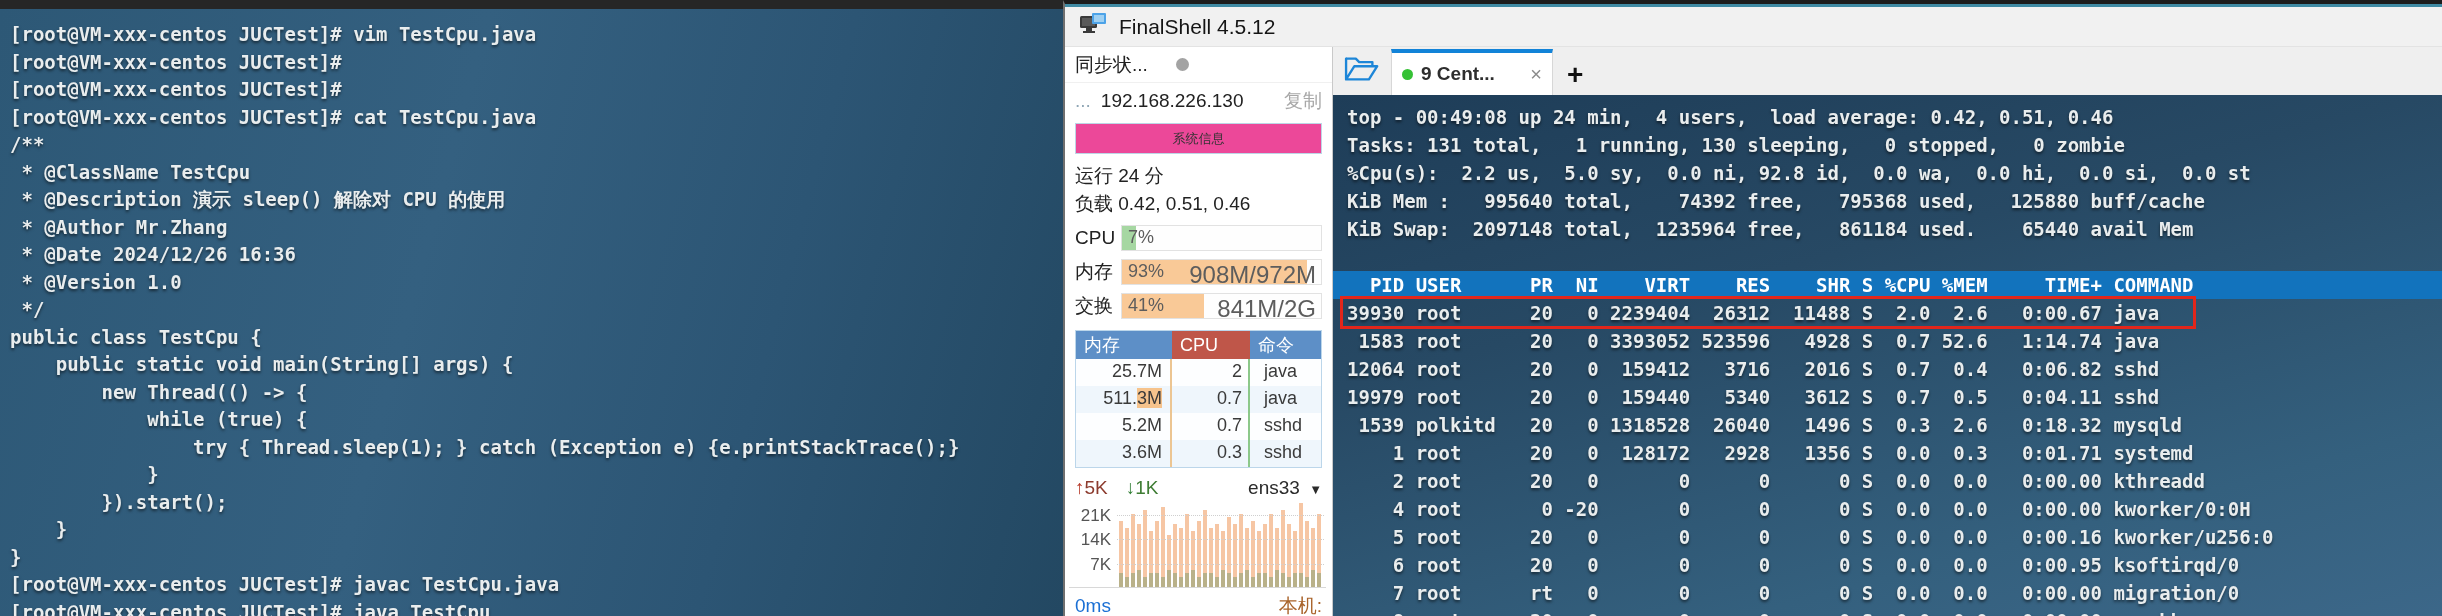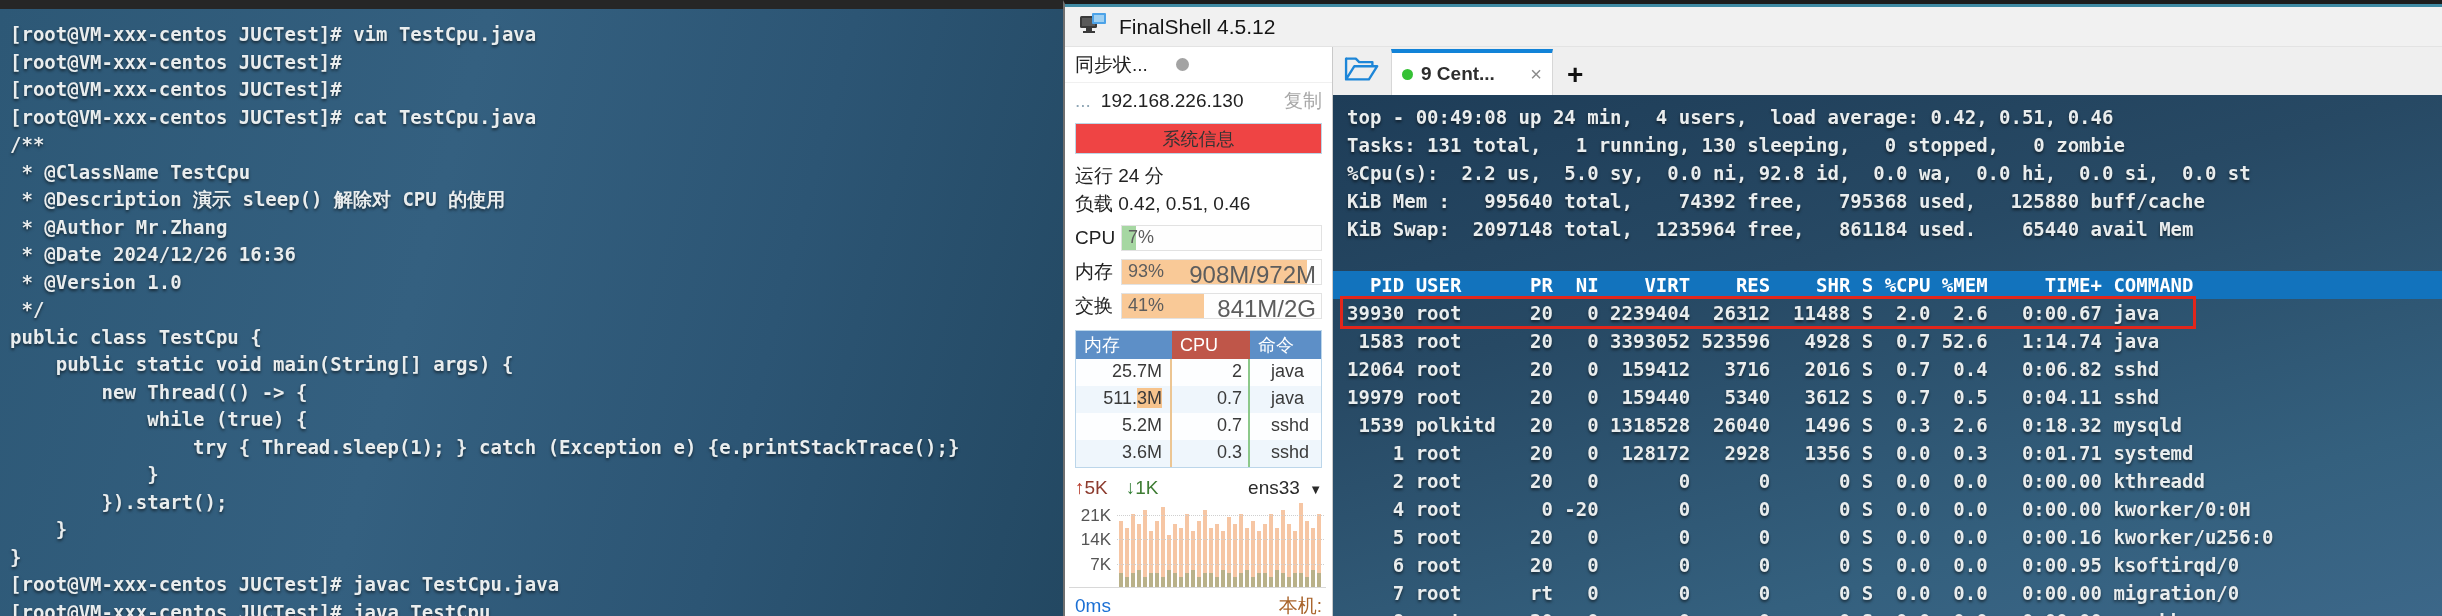--- a/index.html
+++ b/index.html
@@ -26,22 +26,22 @@
 
   
   .side-panel { position:absolute; left:0; top:43px; width:268px; bottom:0; background:#ffffff;
     border-right:1px solid #c9c9c9; font-size:19px; color:#222; }
   .row { display:flex; align-items:center; padding:0 10px; }
   .sync-row { height:36px; border-bottom:1px solid #f0f0f0; }
   .sync-dot { width:13px; height:13px; border-radius:50%; background:#a3a3a3; margin-left:28px; }
   .ip-row { height:36px; }
   .dots { color:#8fa6b5; margin-right:10px; }
   .copy { margin-left:auto; color:#a8a8a8; }
-  .sysinfo-btn { margin:4px 10px 8px; height:31px; background:#ef4444; border:1px solid #bdd6e6;
-    display:flex; align-items:center; justify-content:center; font-size:18px; color:#333; cursor:default; }
+  .sysinfo-btn { margin:4px 10px 8px; height:31px; background:#ec4899; border:1px solid #bdd6e6;
+    display:flex; align-items:center; justify-content:center; font-size:13px; color:#333; cursor:default; }
   .text-row { height:28px; }
   .gauge-row { height:28px; margin:6px 10px 0; display:flex; align-items:center; }
   .gauge-label { width:46px; font-size:19px; }
   .gauge { position:relative; flex:1; height:26px; background:#fefefe; border:1px solid #e2e2e2; overflow:hidden; }
   .gauge .fill { position:absolute; left:0; top:0; bottom:0; }
   .fill-green { background:#a6d7a2; }
   .fill-orange { background:#f9c997; }
   .gauge .pct { position:absolute; left:6px; top:1px; font-size:18px; color:#5d5d5d; }
   .gauge .detail { position:absolute; right:5px; top:1px; font-size:24px; color:#5d5d5d; }
 
@@ -49,21 +49,21 @@
   .mini-head { display:grid; grid-template-columns:96px 78px 72px; background:#5d8fc7; }
   .mini-head .hcell { height:28px; line-height:28px; color:#fff; font-size:18px; padding-left:8px; }
   .mini-head .hcell.cpu { background:#bf5649; }
   .mini-row { display:grid; grid-template-columns:96px 78px 72px; height:27px; line-height:25px;
     font-size:18px; color:#3a3a3a; }
   .mini-row:nth-child(odd){ background:#fdfeff; }
   .mini-row:nth-child(even){ background:#eff6fc; }
   .mcell { overflow:hidden; }
   .mcell.mem { text-align:right; padding-right:8px; border-right:2px solid #ecc592; }
   .mcell.cpu { text-align:right; padding-right:6px; border-right:2px solid #8cc88a; }
-  .mcell.cmd { padding-left:5px;margin-left:16px; }
+  .mcell.cmd { padding-left:14px; }
   .hl-mem { background:#f6c38c; }
 
   .net-row { height:32px; margin-top:4px; font-size:19px; }
   .up-arrow { color:#b63a2a; font-weight:bold; }
   .up-val { color:#8c3b2e; margin-right:18px; }
   .down-arrow { color:#2e7d32; font-weight:bold; }
   .down-val { color:#3f7d34; }
   .iface { margin-left:auto; color:#2b2b2b; }
   .iface .car { font-size:13px; margin-left:4px; }
 

